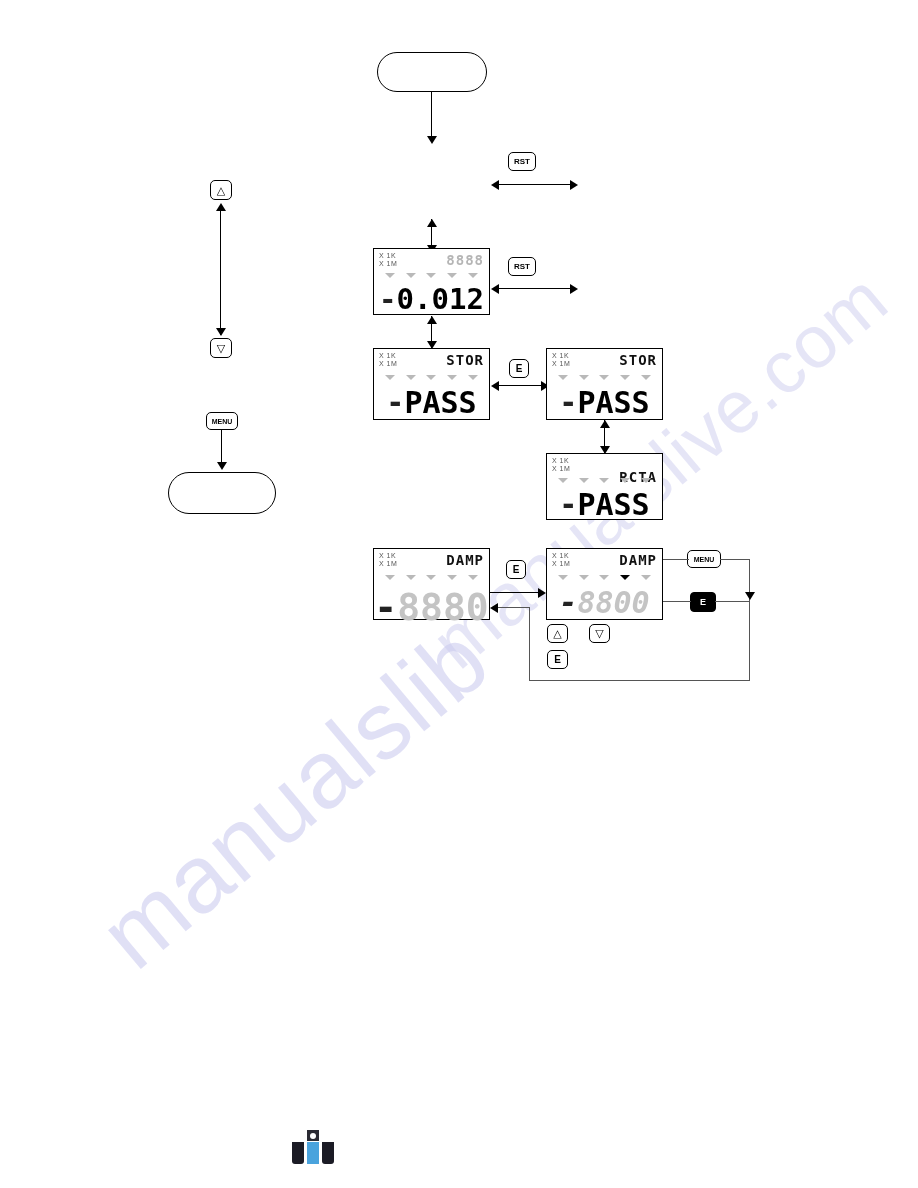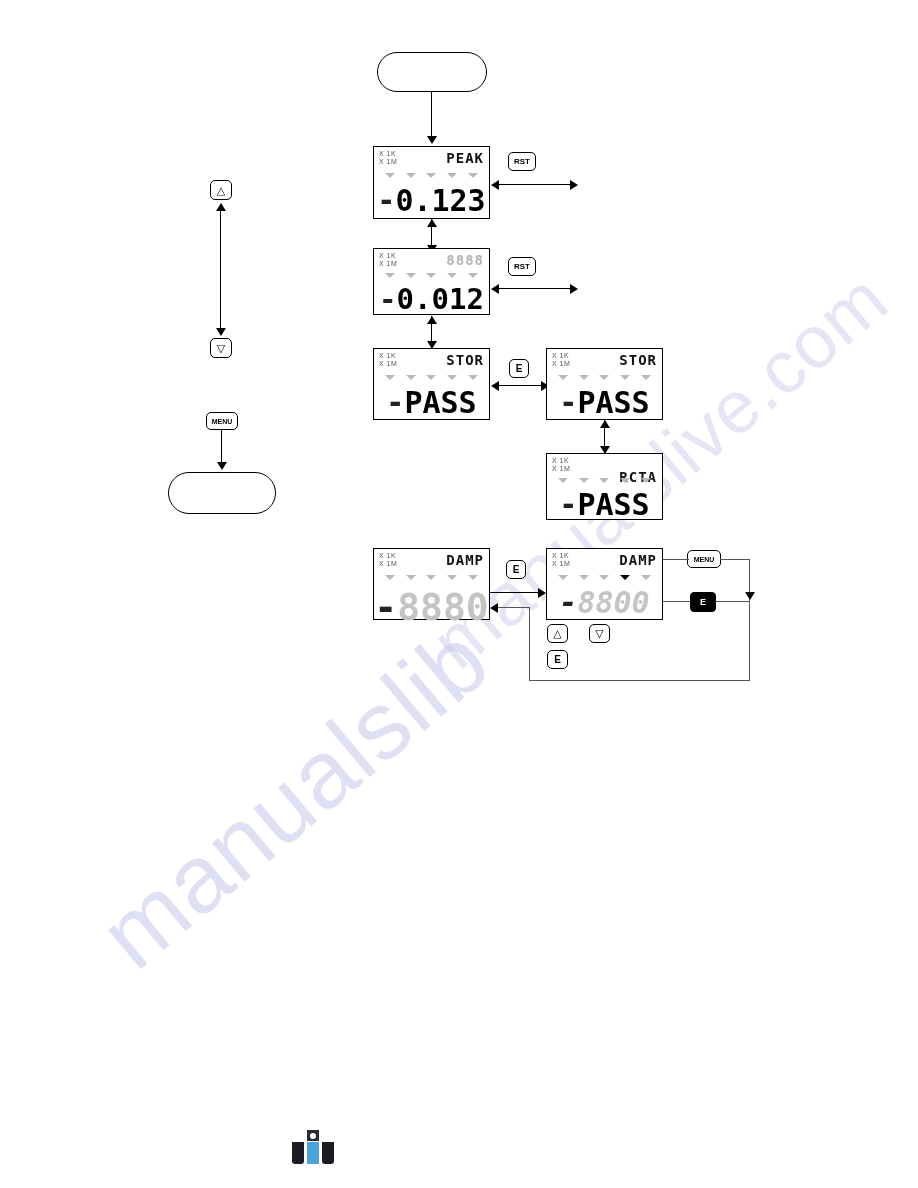--- a/index.html
+++ b/index.html
@@ -216,36 +216,20 @@
 
 <div id="page">
 
   <div class="watermark wm-a">manualslib</div>
   <div class="watermark wm-b">manualslive.com</div>
 
   <div class="terminator" style="left:377px; top:52px; width:110px; height:40px;"></div>
   <div class="line v" style="left:431px; top:92px; height:48px;"></div>
   <div class="arrow down" style="left:427px; top:136px;"></div>
 
-  <div class="lcd" style="left:373px; top:146px; width:117px; height:73px;">
-    <div class="mult">
-      <span>X 1K</span><br><span>X 1M</span>
-    </div>
-    <div class="mode" style="top:4px;">PEAK</div>
-    <div class="pointers" style="top:26px;">
-      <div class="ptr"></div>
-      <div class="ptr"></div>
-      <div class="ptr"></div>
-      <div class="ptr"></div>
-      <div class="ptr"></div>
-    </div>
-    <div class="readout" style="top:36px; font-size:30px;">
-      <span class="sign">-</span><span class="d-on">0.123</span>
-    </div>
-  </div>
 
   <div class="key" style="left:508px; top:152px; width:28px; height:19px; font-size:8px;">RST</div>
   <div class="line h" style="left:496px; top:184px; width:78px;"></div>
   <div class="arrow left" style="left:491px; top:180px;"></div>
   <div class="arrow right" style="left:570px; top:180px;"></div>
 
   <div class="line v" style="left:431px; top:219px; height:32px;"></div>
   <div class="arrow up" style="left:427px; top:219px;"></div>
   <div class="arrow down" style="left:427px; top:245px;"></div>
 

